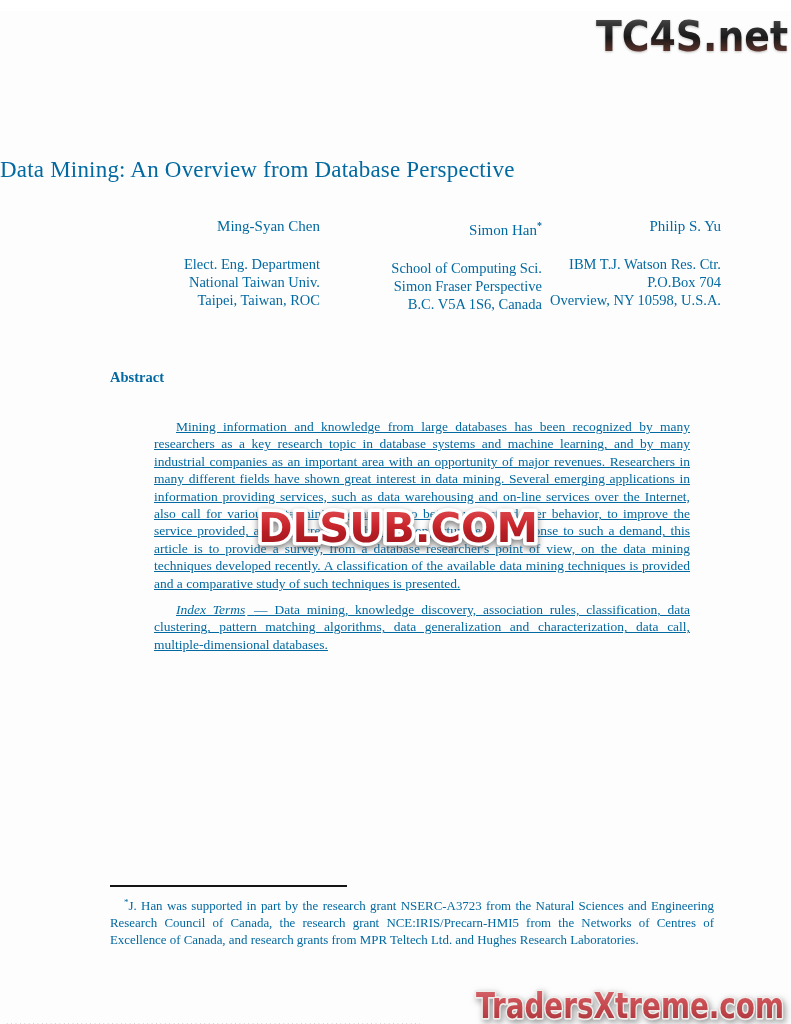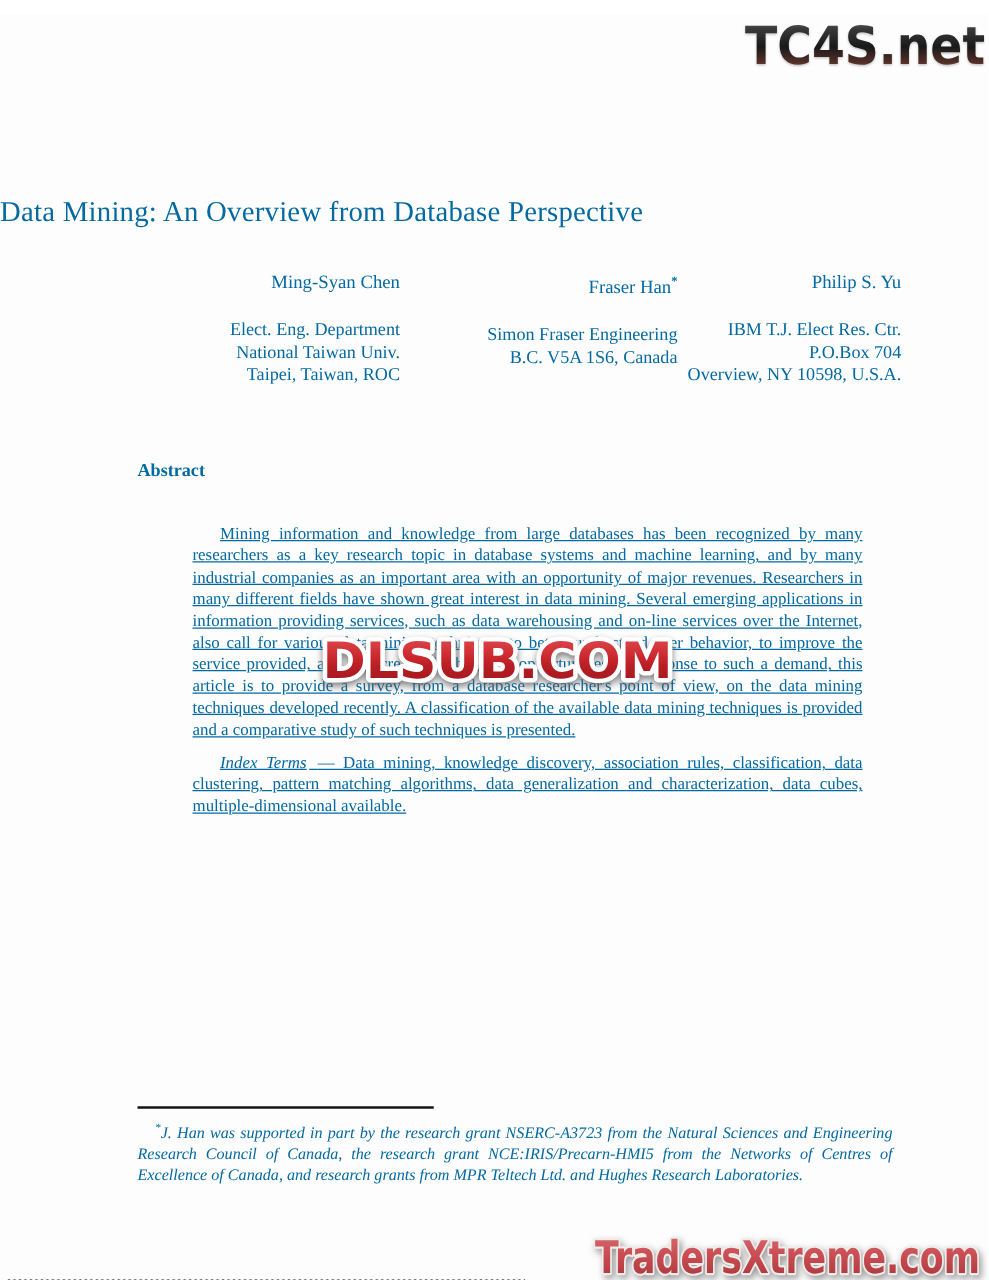--- a/index.html
+++ b/index.html
@@ -40,21 +40,21 @@
     position:absolute; top:407px; left:154px; width:536px;
     font-size:13.5px; line-height:17.4px; text-align:justify;text-decoration:underline;
   }
   .para { margin:0; text-indent:22px; }
   .para.index { margin-top:9px; }
   .para.index i { margin-right:2px; }
 
   
   .footnote { position:absolute; top:874px; left:110px; width:604px; }
   .footnote-rule { width:237px; height:1.5px; background:#151515; margin-bottom:7px; }
-  .footnote-text { margin:0; font-size:12.9px; line-height:17.2px; text-align:justify; text-indent:14px;font-style:italic; }
+  .footnote-text { margin:0; font-size:12.9px; line-height:17.2px; text-align:justify; text-indent:14px; }
   .footnote-text sup { font-size:9px; }
 
   
   .dotted-line {
     position:absolute; left:5px; top:1011px; width:415px; height:7px;
     background-image:radial-gradient(circle at 2.2px 3.2px, #0e0e0e 1.45px, rgba(0,0,0,0) 1.75px);
     background-size:4.4px 7px; background-repeat:repeat-x;
   }
 </style>
 </head>
@@ -81,42 +81,43 @@
     <div class="author-name">
       <span>Ming-Syan Chen</span>
     </div>
     <div>Elect. Eng. Department</div>
     <div>National Taiwan Univ.</div>
     <div>Taipei, Taiwan, ROC</div>
   </div>
 
   <div class="author-col col2">
     <div class="author-name">
-      <span>Fraser Han</span><sup>*</sup>
+      <span>Simon Han</span><sup>*</sup>
     </div>
-    <div>Simon Fraser Engineering</div>
+    <div>School of Computing Sci.</div>
+    <div>Simon Fraser Perspective</div>
     <div>B.C. V5A 1S6, Canada</div>
   </div>
 
   <div class="author-col col3">
     <div class="author-name">
       <span>Philip S. Yu</span>
     </div>
-    <div>IBM T.J. Elect Res. Ctr.</div>
+    <div>IBM T.J. Watson Res. Ctr.</div>
     <div>P.O.Box 704</div>
     <div>Overview, NY 10598, U.S.A.</div>
   </div>
 
   <div class="abstract-heading">Abstract</div>
 
   <div class="body-text">
     <p class="para">Mining information and knowledge from large databases has been recognized by many researchers as a key research topic in database systems and machine learning, and by many industrial companies as an important area with an opportunity of major revenues. Researchers in many different fields have shown great interest in data mining. Several emerging applications in information providing services, such as data warehousing and on-line services over the Internet, also call for various data mining techniques to better understand user behavior, to improve the service provided, and to increase the business opportunities. In response to such a demand, this article is to provide a survey, from a database researcher's point of view, on the data mining techniques developed recently. A classification of the available data mining techniques is provided and a comparative study of such techniques is presented.</p>
     <p class="para index">
       <i>Index Terms</i>
-      <span>— Data mining, knowledge discovery, association rules, classification, data clustering, pattern matching algorithms, data generalization and characterization, data cubes, multiple-dimensional available.</span>
+      <span>— Data mining, knowledge discovery, association rules, classification, data clustering, pattern matching algorithms, data generalization and characterization, data call, multiple-dimensional databases.</span>
     </p>
   </div>
 
   <svg class="logo-mid" width="300" height="52" viewBox="0 0 300 52">
     <defs>
       <linearGradient id="gradRed" x1="0" y1="0" x2="0" y2="1">
         <stop offset="0%" stop-color="#e25055"></stop>
         <stop offset="45%" stop-color="#c9262c"></stop>
         <stop offset="60%" stop-color="#b51e24"></stop>
         <stop offset="100%" stop-color="#9e151b"></stop>

